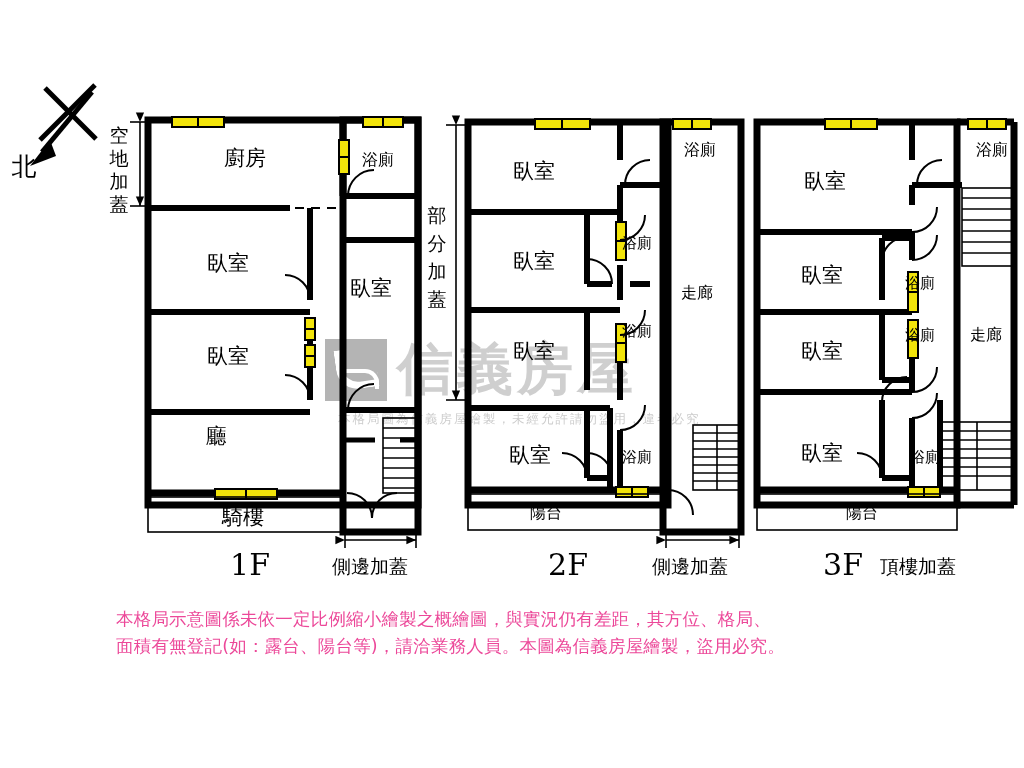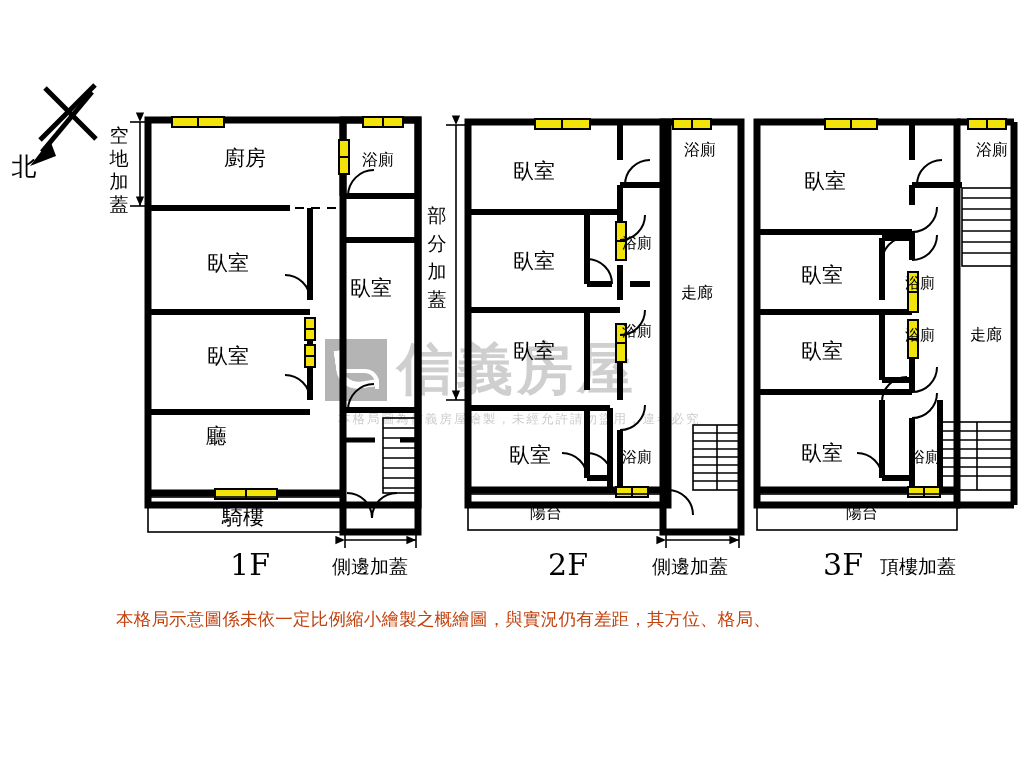--- a/index.html
+++ b/index.html
@@ -15,21 +15,21 @@
   .r-lg{font-size:21px;}
   .r-md{font-size:16px;}
   .r-sm{font-size:15px;}
   .floornum{font-size:30px;font-family:"DejaVu Serif","Liberation Serif",serif;fill:#000;text-anchor:middle;}
   .floornote{font-size:19px;fill:#000;text-anchor:middle;}
   .vlabel{font-size:19px;fill:#000;text-anchor:middle;}
   .northtxt{font-size:25px;fill:#000;text-anchor:middle;}
 
   .disclaimer{
     position:absolute;left:116px;top:606px;width:800px;
-    font-size:17.5px;line-height:1.55;color:#c2410c;
+    font-size:17.5px;line-height:1.55;color:#ec4899;
     font-family:"DejaVu Sans","Liberation Sans",sans-serif;
     letter-spacing:0.2px;
   }
   .disclaimer div{white-space:nowrap;}
 
   .wm{
     position:absolute;left:325px;top:332px;
     display:flex;align-items:center;
     opacity:1;pointer-events:none;
   }
@@ -344,15 +344,16 @@
     <text class="floornum" x="250" y="575">1F</text>
     <text class="floornote" x="370" y="573">側邊加蓋</text>
     <text class="floornum" x="568" y="575">2F</text>
     <text class="floornote" x="690" y="573">側邊加蓋</text>
     <text class="floornum" x="843" y="575">3F</text>
     <text class="floornote" x="918" y="573">頂樓加蓋</text>
   </svg>
 
   <div class="disclaimer">
     <div>本格局示意圖係未依一定比例縮小繪製之概繪圖，與實況仍有差距，其方位、格局、</div>
+    <div>面積有無登記(如：露台、陽台等)，請洽業務人員。本圖為信義房屋繪製，盜用必究。</div>
   </div>
 
 </div>
 
 </body></html>

